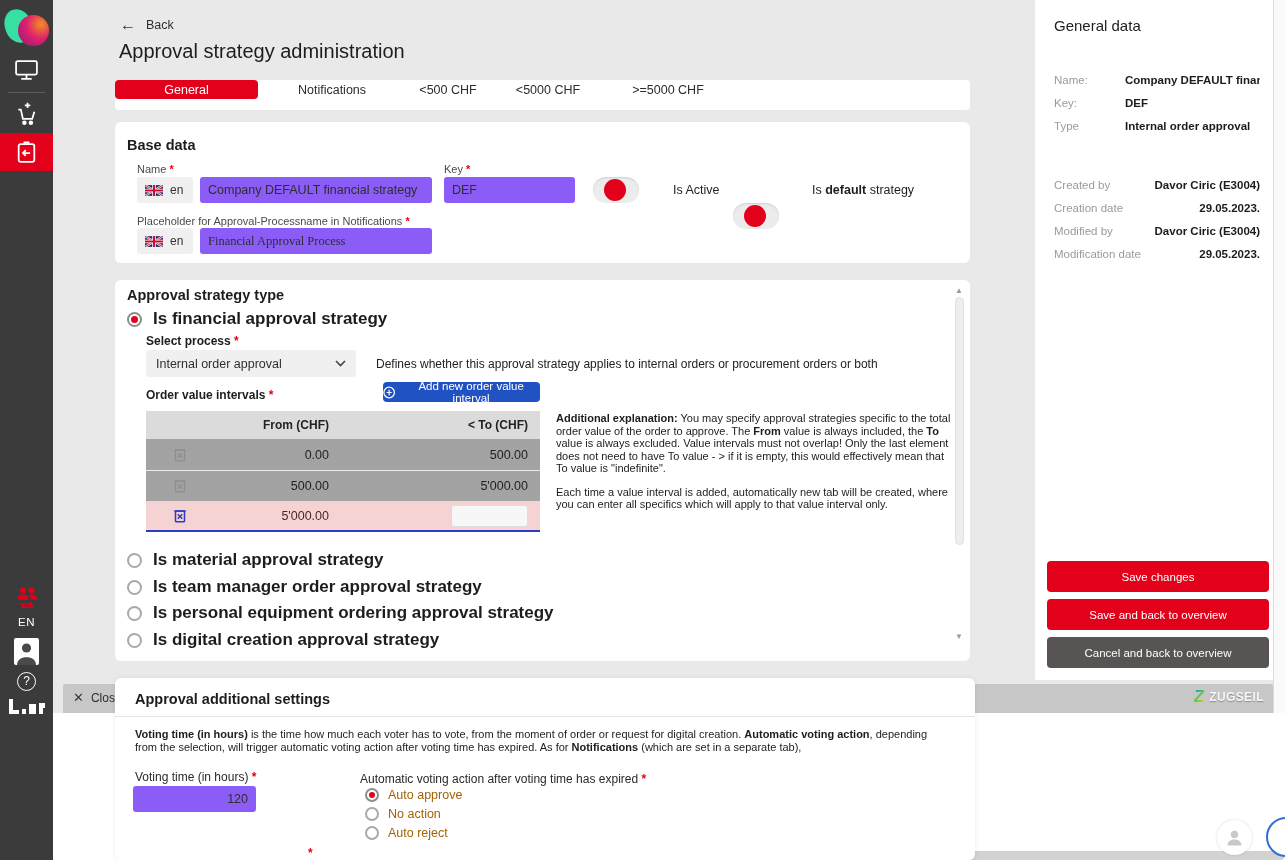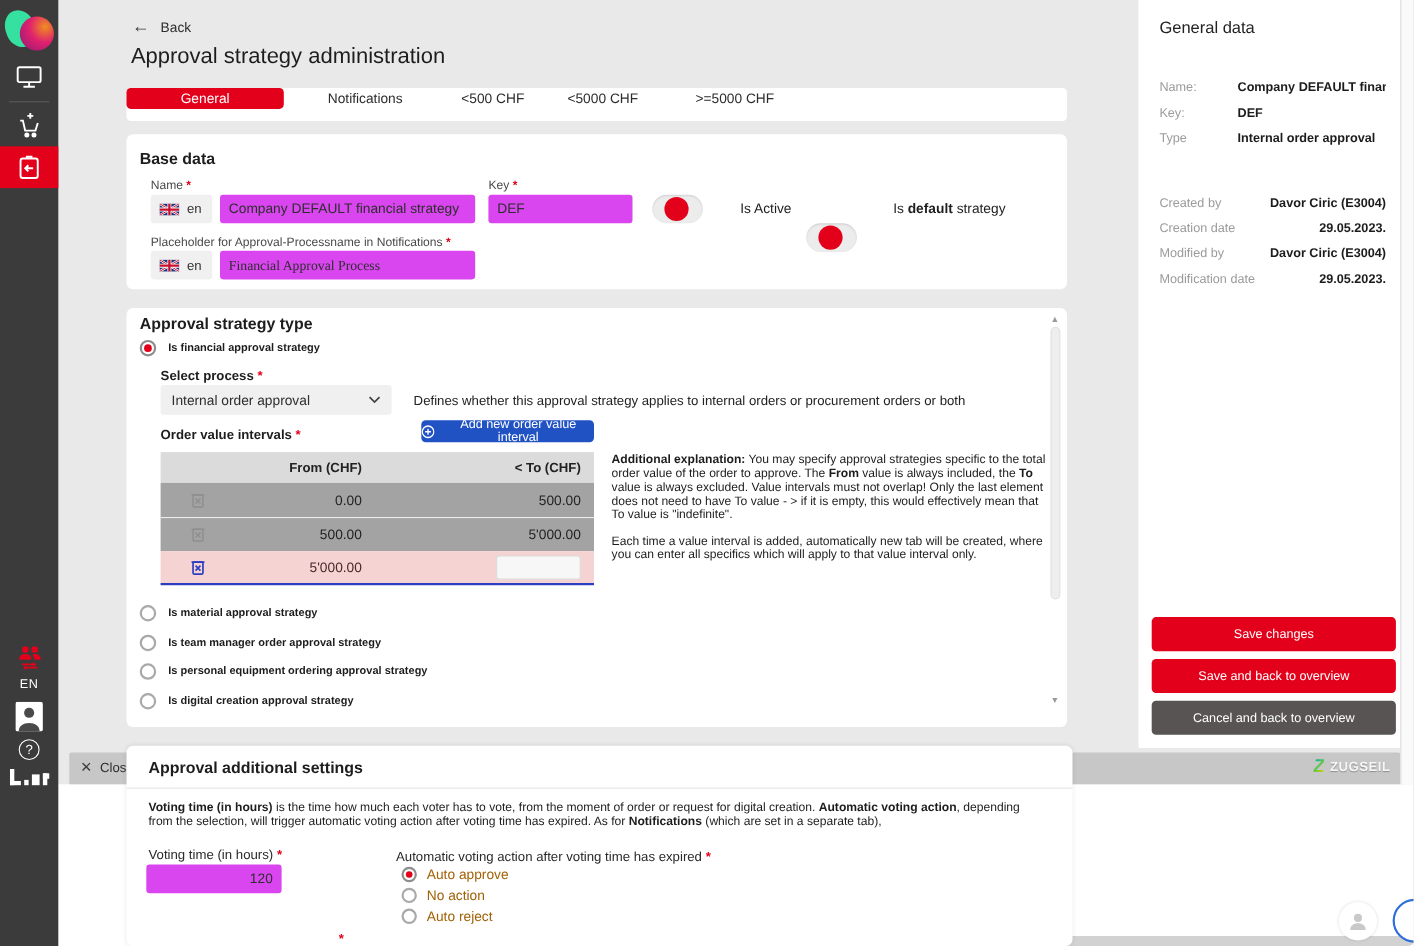--- a/index.html
+++ b/index.html
@@ -45,31 +45,31 @@
 
   
   .card{position:absolute;background:#fff;border-radius:6px;z-index:4}
   #card-base{left:115px;top:122px;width:855px;height:141px}
   #card-strategy{left:115px;top:280px;width:855px;height:381px}
   #card-settings{left:115px;top:678px;width:860px;height:182px;z-index:10;box-shadow:0 0 5px rgba(0,0,0,.08)}
   .card h2{font-size:14.5px;font-weight:bold;color:#1d1d1d}
 
   .lbl{font-size:11px;color:#4a4a4a}
   .req::after{content:" *";color:#e2001a;font-weight:bold}
-  .fld{background:#d946ef;border:none;border-radius:3px;height:26px;font-size:12.5px;color:#2e2e2e;font-family:"Liberation Sans",sans-serif;padding:0 8px}
+  .fld{background:#8b5cf6;border:none;border-radius:3px;height:26px;font-size:12.5px;color:#2e2e2e;font-family:"Liberation Sans",sans-serif;padding:0 8px}
   .flagbox{background:#f0f0f0;border-radius:3px;height:26px;display:flex;align-items:center;gap:7px;padding-left:8px;font-size:12px;color:#333;cursor:pointer}
   .toggle{width:46px;height:26px;border-radius:13px;background:#ececec;box-shadow:inset 0 1px 2px rgba(0,0,0,.12);position:relative;cursor:pointer}
   .toggle .knob{position:absolute;left:11px;top:2px;width:22px;height:22px;border-radius:50%;background:#e2001a}
   .tglbl{font-size:12.5px;color:#1f1f1f}
 
   .radio{width:15px;height:15px;border:2px solid #a9a9a9;border-radius:50%;background:#fff;position:relative;flex:none}
   .radio.sel{border-color:#8d8d8d}
   .radio.sel::after{content:"";position:absolute;inset:2px;border-radius:50%;background:#e2001a}
   .radio-row{position:absolute;display:flex;align-items:center;gap:11px;cursor:pointer}
-  .radio-row .rlbl{font-size:10px;font-weight:bold;color:#1d1d1d}
+  .radio-row .rlbl{font-size:17px;font-weight:bold;color:#1d1d1d}
   .radio-row .rlbl-n{font-size:12.5px;color:#a16207}
 
   .select{position:absolute;background:#f0f0f0;border-radius:3px;height:27px;display:flex;align-items:center;justify-content:space-between;padding:0 10px;font-size:12.5px;color:#2e2e2e;cursor:pointer}
   .hint{font-size:12px;color:#222}
 
   .btn-blue{position:absolute;background:#2152c3;color:#fff;border:none;border-radius:4px;display:flex;align-items:center;gap:7px;justify-content:center;font-size:11.5px;font-family:"Liberation Sans",sans-serif;cursor:pointer}
 
   
   .vtable{position:absolute;left:31px;top:131px;width:394px;font-size:12.5px}
   .vt-head{display:flex;background:#dbdbdb;height:28px;align-items:center;font-weight:bold;font-size:12px;color:#222}

